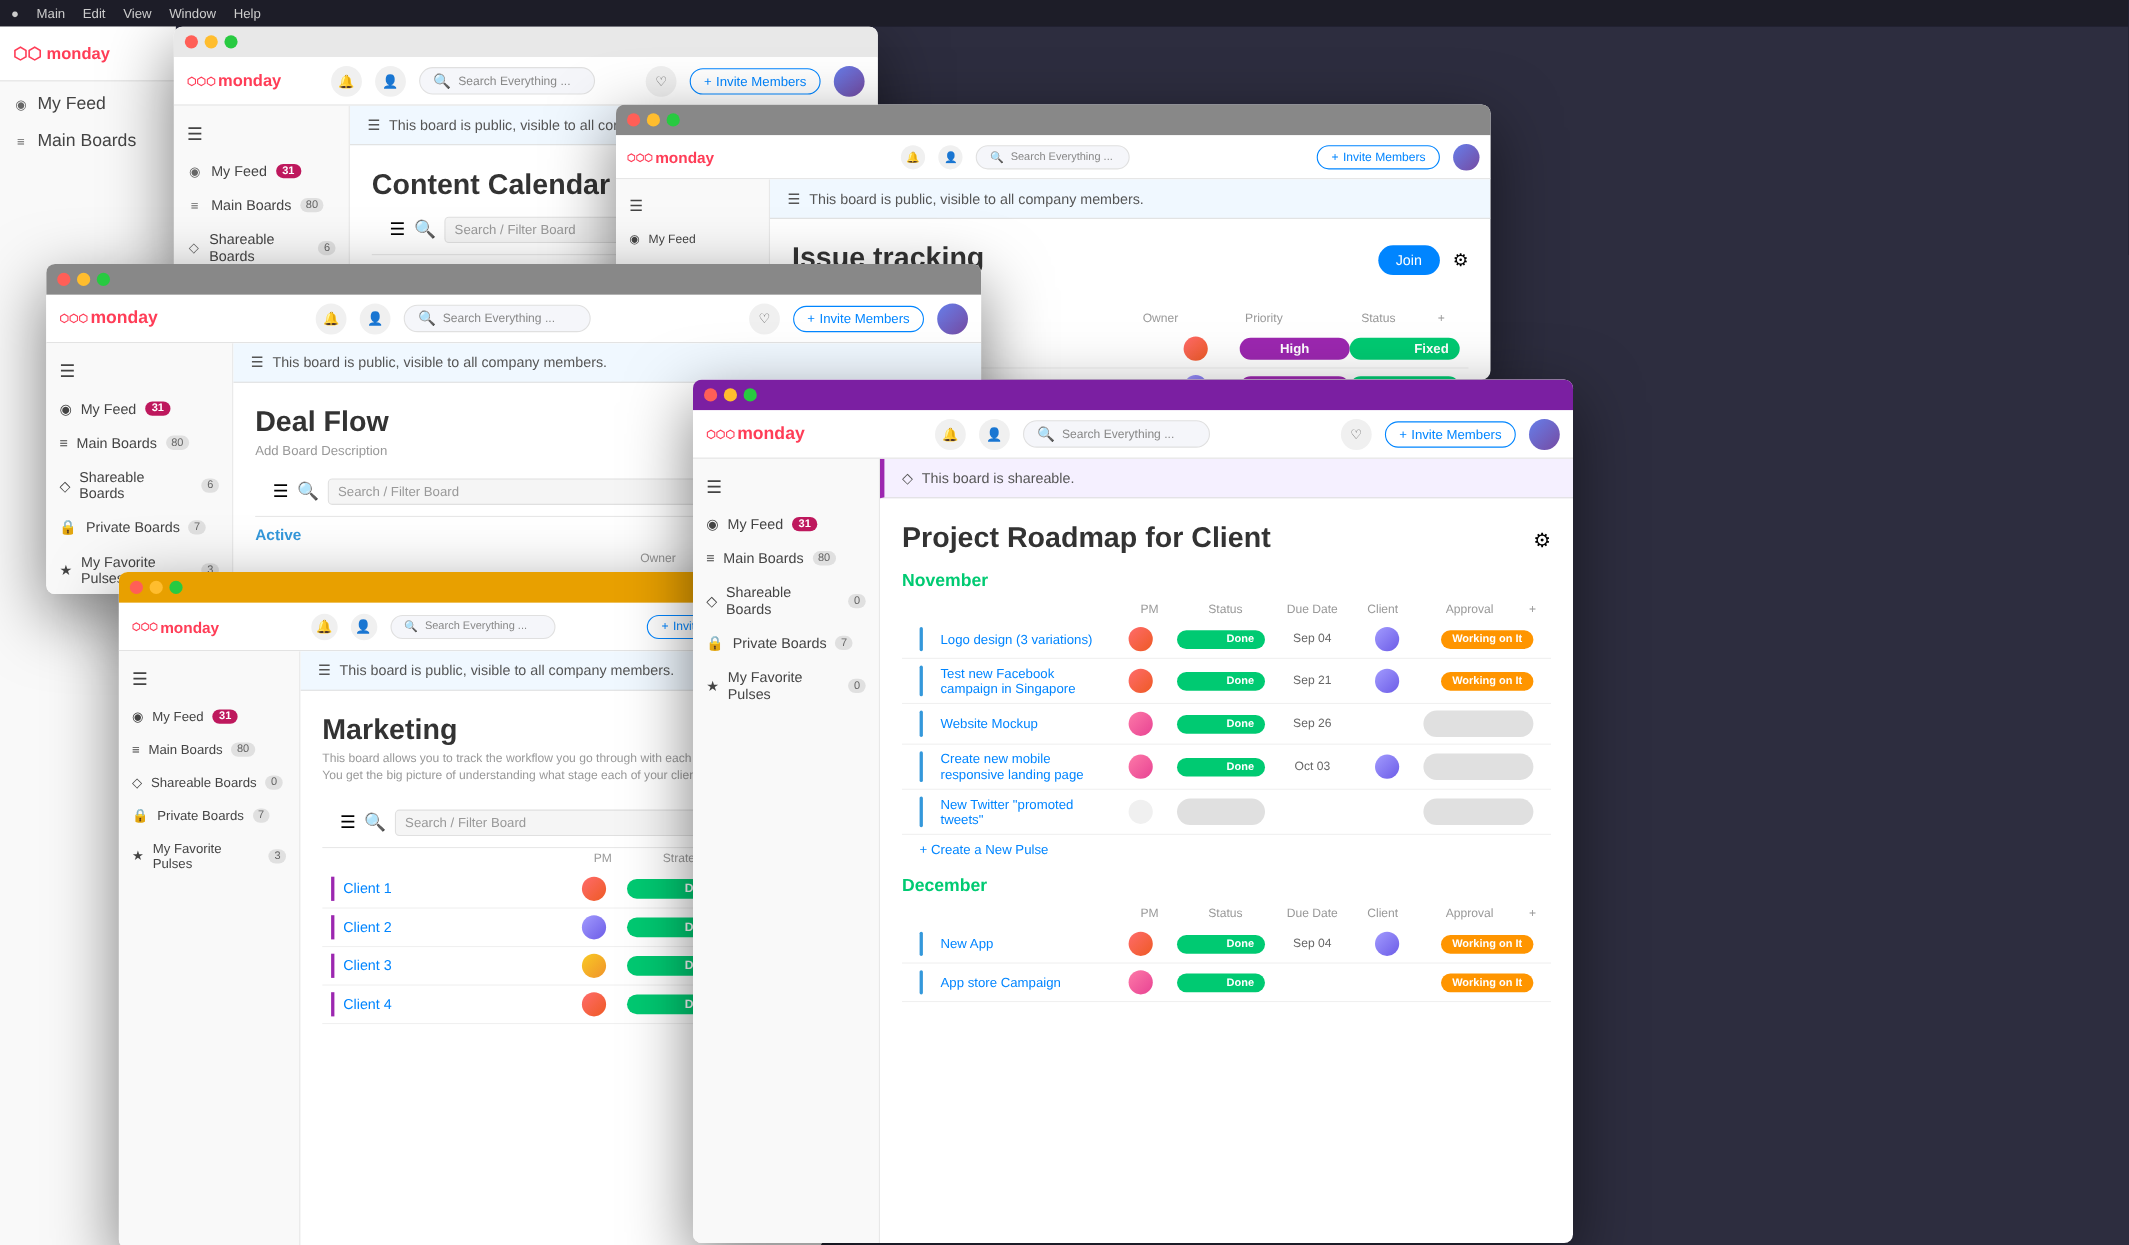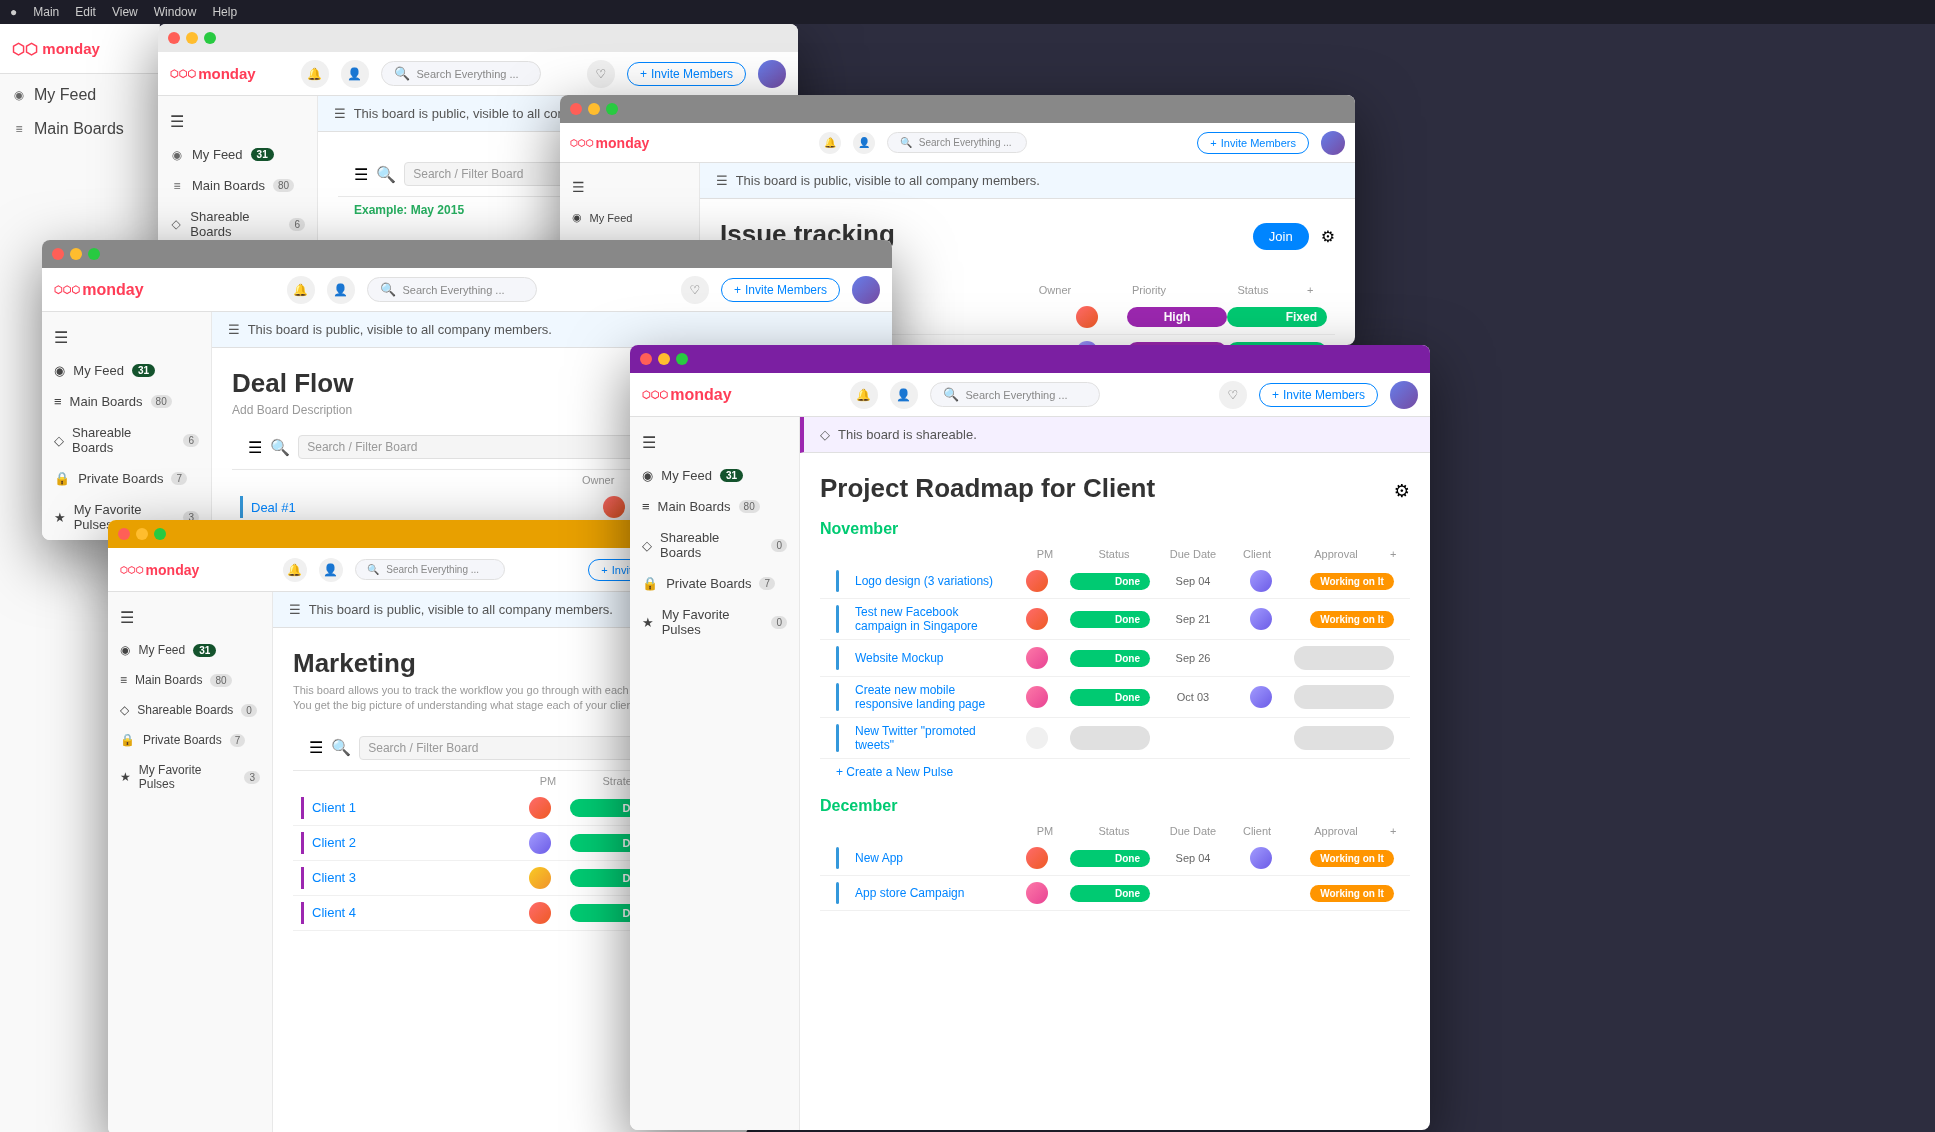--- a/index.html
+++ b/index.html
@@ -94,21 +94,21 @@
 
     .sidebar-item {
       display: flex; align-items: center;
       padding: 8px 12px;
       cursor: pointer;
       color: #444;
       gap: 8px;
     }
 
     .badge {
-      background: #14532d;
+      background: #be185d;
       color: #fff;
       border-radius: 10px;
       padding: 1px 6px;
       font-size: 10px;
       font-weight: bold;
     }
 
     .badge-gray {
       background: #e0e0e0;
       color: #666;
@@ -383,20 +383,21 @@
         </div>
 
       </div>
 
       <div class="content-area">
         <div class="info-bar">
           <span>☰</span>
           <span>This board is public, visible to all company members.</span>
         </div>
         <div class="board-content">
+          <div class="board-title">Content Calendar</div>
           <div class="filter-bar">
             <span>☰</span>
             <span>🔍</span>
             <div class="filter-input">
               <span>Search / Filter Board</span>
             </div>
             <div class="nav-icon">👤</div>
           </div>
           <div style="padding:6px 16px;font-size:12px;font-weight:700;color:#27ae60;">Example: May 2015</div>
 
@@ -575,20 +576,21 @@
           <div class="board-title">Deal Flow</div>
           <div style="font-size:12px;color:#999;margin-bottom:8px;">Add Board Description</div>
           <div class="filter-bar">
             <span>☰</span>
             <span>🔍</span>
             <div class="filter-input">
               <span>Search / Filter Board</span>
             </div>
             <div class="nav-icon">👤</div>
           </div>
+          <div style="color:#3498db;font-weight:700;font-size:14px;padding:8px 0 4px;">Active</div>
           <div style="display:flex;padding:4px 0;font-size:11px;color:#999;">
             <span style="flex:1;"></span>
             <span style="width:80px;">Owner</span>
             <span style="width:110px;">Initial Meeting</span>
             <span style="width:100px;">Quote</span>
           </div>
           <div class="table-row">
             <div style="width:3px;background:#3498db;margin-right:8px;align-self:stretch;"></div>
             <span style="flex:1;font-size:13px;color:#0085ff;">Deal #1</span>
             <span style="width:80px;display:flex;justify-content:center;">

